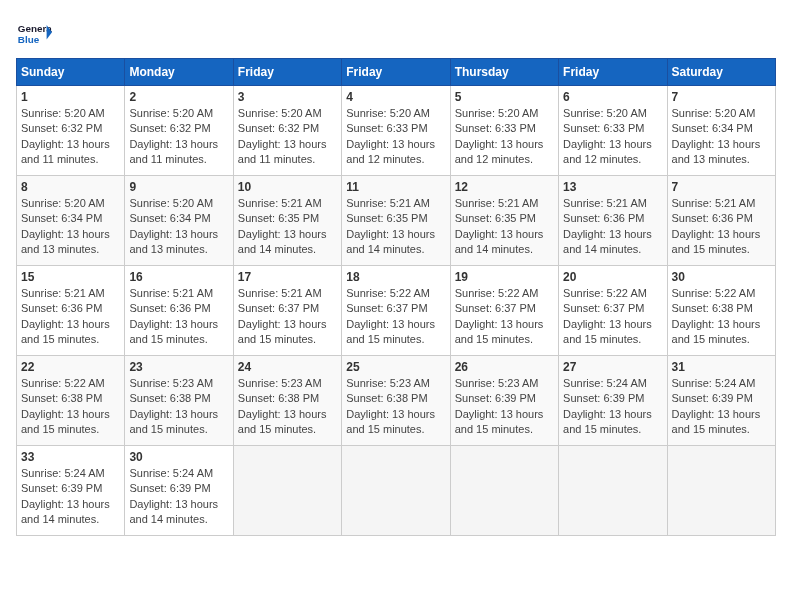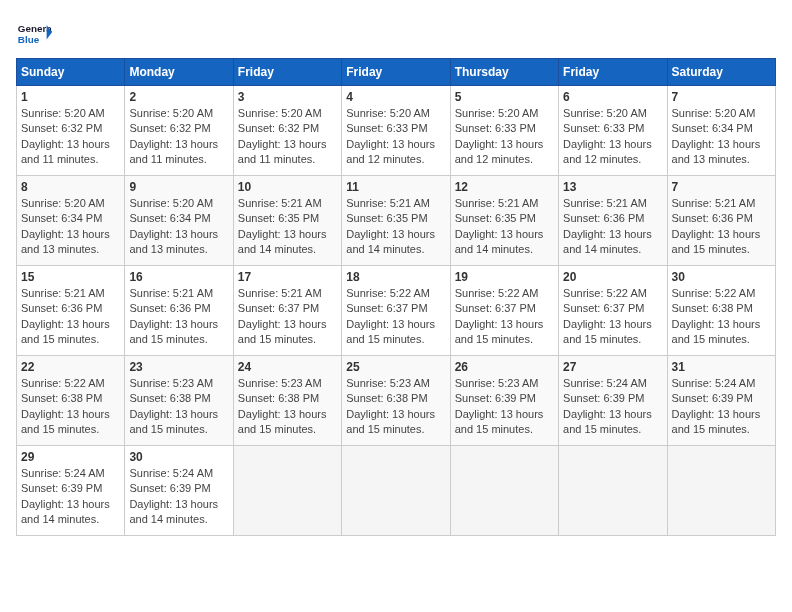--- a/index.html
+++ b/index.html
@@ -337,21 +337,21 @@
         <span class="day-number">31</span>
         <span class="day-info">
           Sunrise: 5:24 AM<br>
           Sunset: 6:39 PM<br>
           Daylight: 13 hours and 15 minutes.
         </span>
       </td>
       </tr>
       <tr>
         <td>
-        <span class="day-number">29</span>
+        <span class="day-number">33</span>
         <span class="day-info">
           Sunrise: 5:24 AM<br>
           Sunset: 6:39 PM<br>
           Daylight: 13 hours and 14 minutes.
         </span>
       </td>
         <td>
         <span class="day-number">30</span>
         <span class="day-info">
           Sunrise: 5:24 AM<br>

